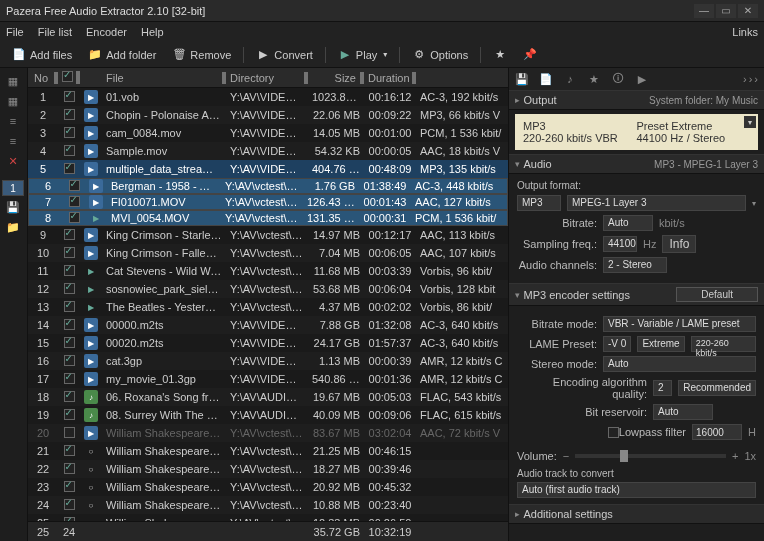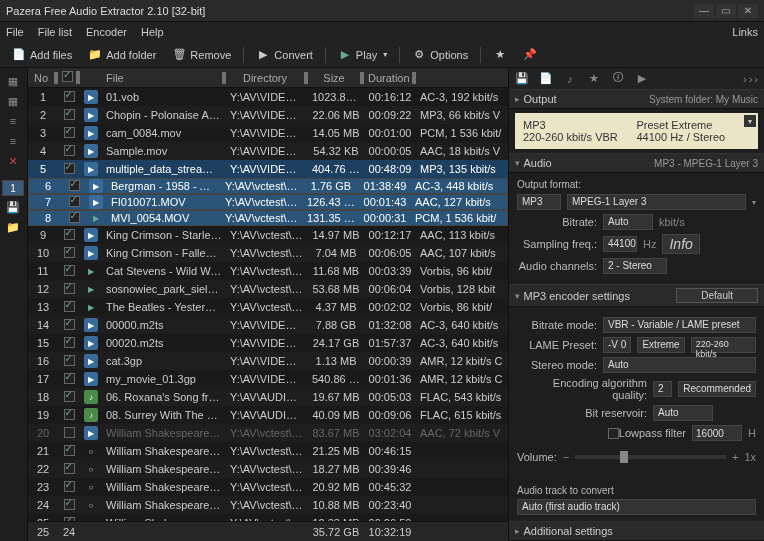--- a/index.html
+++ b/index.html
@@ -20,22 +20,22 @@
 .lb-btn { width: 22px; height: 18px; display: flex; align-items: center; justify-content: center; color: #888; cursor: pointer; }
 .lb-btn.sel { background: #3a5a7a; color: #fff; }
 .lb-btn.red { color: #c44; }
 .filelist { flex: 1; background: #1a1a1a; overflow: hidden; display: flex; flex-direction: column; }
 .fl-head { display: flex; background: #2a2a2a; height: 20px; align-items: center; border-bottom: 1px solid #111; font-size: 10px; color: #aaa; }
 .fl-head > div { padding: 0 4px; border-right: 4px solid #737373; }
 .col-no { width: 30px; text-align: center; }
 .col-chk { width: 22px; text-align: center; }
 .col-ico { width: 22px; text-align: center; }
 .col-file { flex: 1; min-width: 0; }
-.col-dir { width: 82px; text-align: center; }
-.col-size { width: 56px; text-align: center; }
+.col-dir { width: 82px; }
+.col-size { width: 56px; text-align: right; }
 .col-dur { width: 52px; text-align: center; }
 .col-info { width: 92px; }
 .fl-body { flex: 1; overflow-y: auto; }
 .fl-row { display: flex; height: 18px; align-items: center; font-size: 10px; }
 .fl-row > div { padding: 0 4px; overflow: hidden; white-space: nowrap; text-overflow: ellipsis; }
 .fl-row.odd { background: #1e1e1e; }
 .fl-row.sel { background: #2a5578; color: #fff; }
 .fl-row.sel2 { background: #1e4060; color: #fff; }
 .fl-row.disabled { color: #666; }
 .chk { width: 11px; height: 11px; border: 1px solid #666; display: inline-block; background: #222; position: relative; }
@@ -57,21 +57,21 @@
 .section-body { padding: 6px 8px; }
 .preset-box { background: #ebe5c8; color: #333; padding: 6px 8px; margin: 4px 6px; display: flex; font-size: 10px; position: relative; }
 .preset-box .pl { flex: 1; }
 .preset-box .pr { flex: 1; }
 .preset-box .dd { position: absolute; right: 2px; top: 2px; width: 12px; height: 12px; background: #333; color: #ccc; display: flex; align-items: center; justify-content: center; font-size: 8px; cursor: pointer; }
 .form-row { display: flex; align-items: center; margin: 4px 0; gap: 6px; font-size: 10px; }
 .form-row label { color: #bbb; min-width: 80px; text-align: right; }
 .form-row label.wide { min-width: 130px; }
 .sel { background: #333; border: 1px solid #444; color: #ddd; padding: 1px 4px; font-size: 10px; height: 16px; }
 .sel.wide { flex: 1; }
-.btn-sm { background: #333; border: 1px solid #444; color: #ccc; padding: 1px 6px; font-size: 14px; cursor: pointer; font-style: italic; }
+.btn-sm { background: #333; border: 1px solid #444; color: #ccc; padding: 1px 6px; font-size: 12px; cursor: pointer; }
 .btn-def { background: #333; border: 1px solid #555; color: #ccc; padding: 1px 24px; font-size: 10px; cursor: pointer; margin-left: auto; }
 .slider { flex: 1; height: 4px; background: #333; position: relative; }
 .slider .thumb { position: absolute; width: 8px; height: 12px; background: #888; top: -4px; left: 30%; }
 .num-input { background: #333; border: 1px solid #444; color: #ddd; width: 50px; padding: 1px 3px; font-size: 10px; height: 16px; }
 .chk-lbl { display: flex; align-items: center; font-size: 10px; color: #bbb; }
 </style>
 </head>
 <body>
 
 <div class="titlebar">
@@ -514,21 +514,21 @@
       </div>
       <div class="form-row" style="margin-top:10px">
         <span style="color:#bbb">Volume:</span>
         <span style="color:#888">−</span>
         <div class="slider">
             <div class="thumb"></div>
           </div>
         <span style="color:#888">+</span>
         <span style="color:#888">1x</span>
       </div>
-      <div style="margin-top:22px">
+      <div style="margin-top:6px">
         <div style="color:#bbb;font-size:10px;margin-bottom:3px">Audio track to convert</div>
         <div class="sel" style="width:100%">Auto (first audio track)</div>
       </div>
     </div>
 
     <div class="section-head">
       <span class="arrow">▸</span>
       <span>Additional settings</span>
     </div>
   </div>

